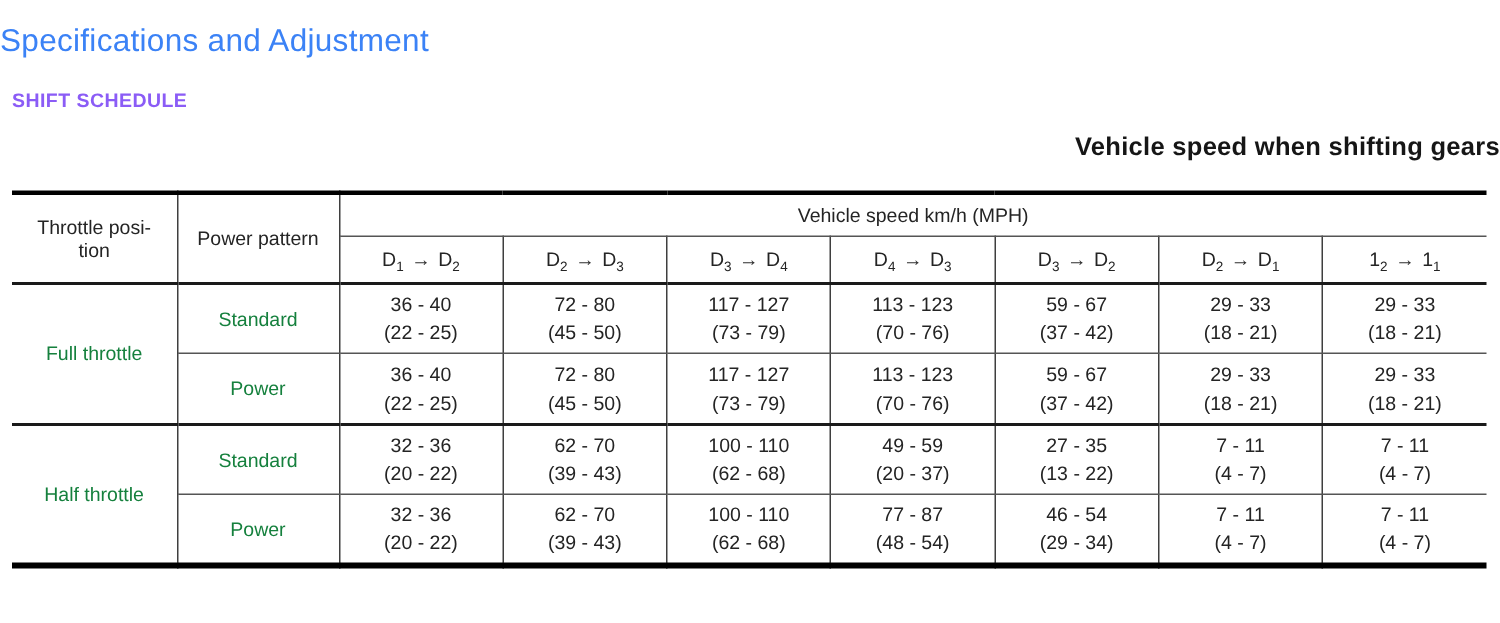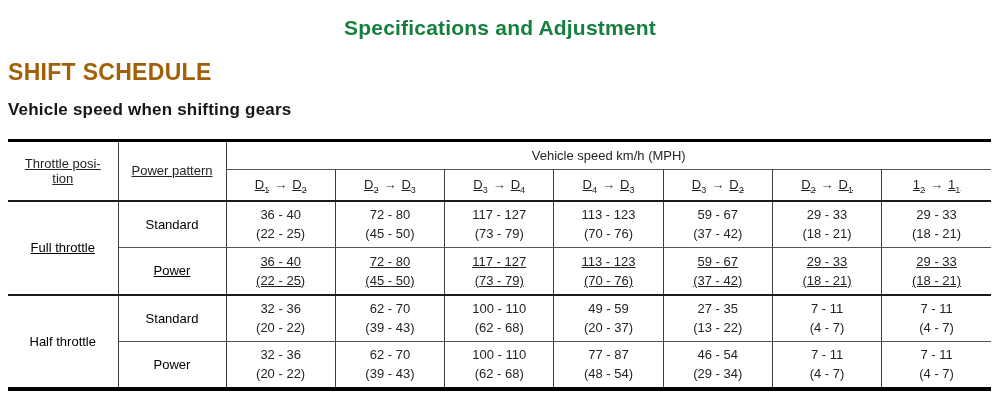--- a/index.html
+++ b/index.html
@@ -14,39 +14,40 @@
   }
   .page {
     position: relative;
     width: 1000px;
     height: 415px;
     overflow: hidden;
   }
   .doc-title {
     margin: 0;
     padding-top: 16px;
-    text-align: center;
+    text-align: left;
     font-size: 21px;
-    font-weight: 700;
+    font-weight: 400;
     letter-spacing: 0.2px;
-    color: #15803d;
+    color: #3b82f6;
   }
   .section-heading {
     margin: 19px 0 0 8px;
-    font-size: 23px;
+    font-size: 13px;
     font-weight: 700;
     letter-spacing: 0.3px;
-    color: #a16207;
+    color: #8b5cf6;
   }
   .subsection-heading {
-    margin: 14px 0 0 8px;
+    margin: 14px 0 0 24px;
     font-size: 17px;
     font-weight: 700;
     letter-spacing: 0.2px;
     color: #161616;
+    text-align: right;
   }
   table.shift-table {
     margin: 19px 0 0 8px;
     width: 983px;
     border-collapse: collapse;
     table-layout: fixed;
     border-top: 3px solid #000;
     border-bottom: 4px solid #000;
     font-size: 13px;
     color: #242424;
@@ -61,35 +62,35 @@
     text-align: center;
     vertical-align: middle;
     padding: 0;
   }
   
   .edge-left  { border-left: none !important; }
   .edge-right { border-right: none !important; margin-left: 40px; }
   tr.speed-header-row { height: 29px; }
   tr.gear-header-row  { height: 31px; }
   tbody tr            { height: 47px; }
-  .heavy-bottom { border-bottom: 2px solid #1a1a1a !important; text-decoration: underline; }
+  .heavy-bottom { border-bottom: 2px solid #1a1a1a !important; }
   th.speed-span { border-bottom: 2px solid #1f1f1f; }
   sub {
     font-size: 9px;
     line-height: 0;
     letter-spacing: 0;
   }
   .arrow {
     display: inline-block;
     margin: 0 5px;
     font-size: 13px;
     color: #2e2e2e;
   }
   td.value-cell span { display: block; line-height: 19px; text-align: center; }
-  td.throttle-cell, td.pattern-cell { color: #000000; }
+  td.throttle-cell, td.pattern-cell { color: #15803d; }
 </style>
 </head>
 <body>
 
 <div class="page">
 
   <h1 class="doc-title">Specifications and Adjustment</h1>
   <h2 class="section-heading">SHIFT SCHEDULE</h2>
   <h3 class="subsection-heading">Vehicle speed when shifting gears</h3>
 

